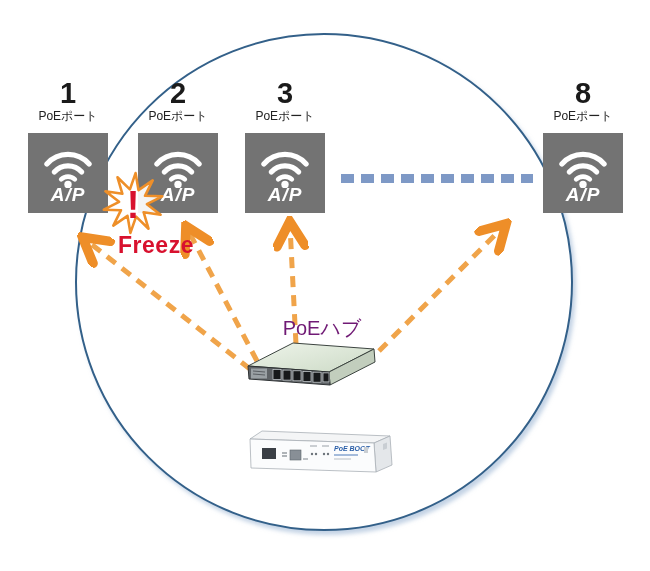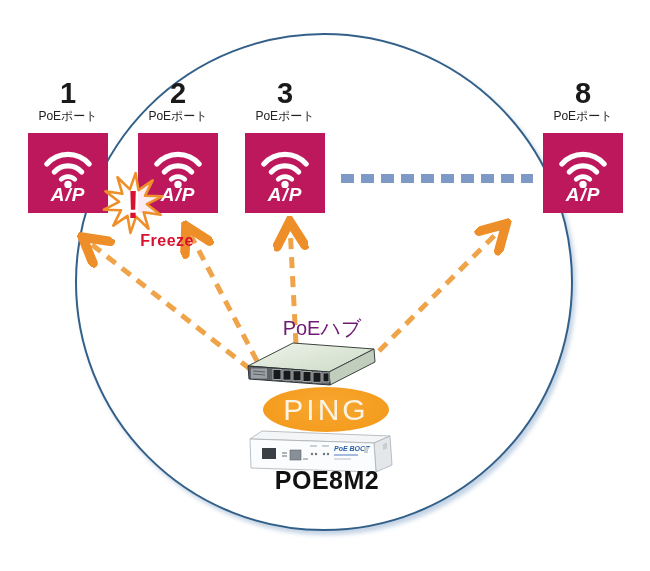--- a/index.html
+++ b/index.html
@@ -12,40 +12,40 @@
     border:2px solid #336089;border-radius:50%;
     box-shadow:3px 4px 4px rgba(148,175,208,.55);
     background:#ffffff;
   }
 
   
   .ap-unit{position:absolute;width:80px;text-align:center;top:78px;}
   .ap-number{font-size:29px;font-weight:700;color:#1a1a1a;line-height:30px;}
   .ap-port-label{font-size:12px;color:#222;line-height:16px;letter-spacing:0px;}
   .ap-box{
-    margin-top:9px;width:80px;height:80px;background:#be185d;
+    margin-top:9px;width:80px;height:80px;background:#737373;
     display:flex;flex-direction:column;align-items:center;justify-content:flex-start;
   }
   .wifi-svg{margin-top:7px;}
   .ap-label{font-size:19px;font-weight:700;font-style:italic;color:#ffffff;line-height:18px;margin-top:-2px;letter-spacing:1px;}
 
   
   .continuation{
     position:absolute;left:341px;top:174px;width:192px;height:9px;
     background:repeating-linear-gradient(90deg,#7e99c6 0 13px,transparent 13px 20px);
   }
 
   
   .overlay-svg{position:absolute;left:0;top:0;pointer-events:none;}
 
   
   .freeze-star{position:absolute;left:100px;top:169px;}
   .freeze-label{
-    position:absolute;left:118px;top:232px;width:76px;text-align:right;
-    font-size:16px;font-weight:700;color:#d8112e;letter-spacing:.5px;
+    position:absolute;left:118px;top:232px;width:76px;text-align:center;
+    font-size:23px;font-weight:700;color:#d8112e;letter-spacing:.5px;
   }
 
   
   .hub-label{position:absolute;left:257px;top:315px;width:130px;text-align:center;
     font-size:20px;color:#701a75;}
   .hub-svg{position:absolute;left:238px;top:336px;}
 
   
   .ping-badge{
     position:absolute;left:263px;top:387px;width:126px;height:45px;border-radius:50%;
@@ -180,19 +180,15 @@
     <circle cx="66" cy="30" r="1.2" fill="#6d747b"></circle>
       <circle cx="70" cy="30" r="1.2" fill="#6d747b"></circle>
     <circle cx="78" cy="30" r="1.2" fill="#6d747b"></circle>
       <circle cx="82" cy="30" r="1.2" fill="#6d747b"></circle>
     <text x="88" y="27" font-size="7" font-weight="bold" fill="#2b5fa8" font-style="italic">PoE BOOT</text>
     <line x1="88" y1="31" x2="112" y2="31" stroke="#7fa0cc" stroke-width="1.4"></line>
     <line x1="88" y1="35" x2="105" y2="35" stroke="#b8bec4" stroke-width="1"></line>
     <rect x="118" y="23" width="4" height="6" fill="#c9ced3"></rect>
     <rect x="137" y="20" width="4" height="6" fill="#c9ced3" transform="skewY(-20)" transform-origin="137 20"></rect>
   </svg>
-  <div class="device-name">POE8M2</div>
 
-  <div class="ping-badge">
-    <span class="ping-text">PING</span>
-  </div>
 
 </div>
 
 </body></html>

